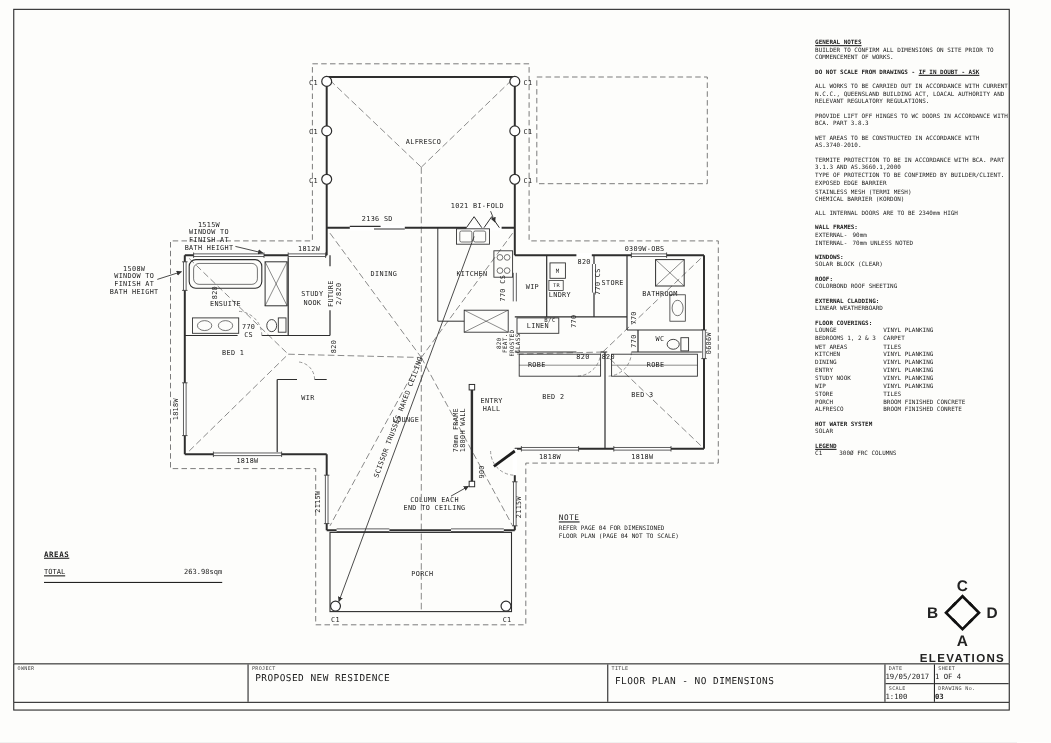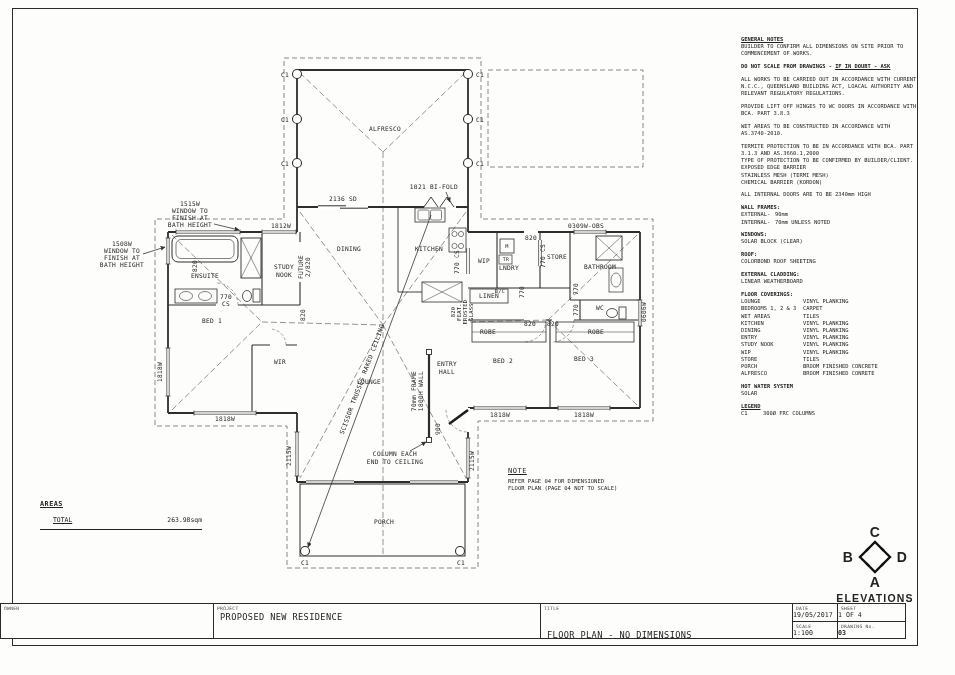--- a/index.html
+++ b/index.html
@@ -14,26 +14,26 @@
   .nu{text-decoration:underline;}
   .nl{white-space:nowrap;}
   .nr{display:flex;white-space:nowrap;}
   .nk{display:inline-block;flex:none;}
   
   .areas{position:absolute;left:40px;top:500px;width:162px;font-size:6.4px;}
   .areas .at{font-weight:bold;text-decoration:underline;font-size:6.8px;letter-spacing:.5px;margin-bottom:5px;}
   .arow{display:flex;justify-content:space-between;line-height:11.5px;}
   .atotal{display:flex;justify-content:space-between;margin-top:7px;padding-bottom:3px;
           border-bottom:1.2px solid #222;line-height:11px;}
-  .atotal .tl{text-decoration:underline;margin-left:13px;}
+  .atotal .tl{text-decoration:underline;}
   
   .notebox{position:absolute;left:508px;top:468px;font-size:5.5px;line-height:7px;}
   .notebox .nt{font-weight:normal;text-decoration:underline;font-size:7px;margin-bottom:3px;letter-spacing:.5px;}
   
-  .titleblock{position:absolute;left:0;top:603px;width:906px;height:36px;box-sizing:border-box;
+  .titleblock{position:absolute;left:12px;top:603px;width:906px;height:36px;box-sizing:border-box;
       border:1.4px solid #2a2a2a;display:flex;background:#fdfdfb;}
   .tcell{box-sizing:border-box;border-right:1px solid #2a2a2a;position:relative;}
   .tlabel{font-size:4.6px;color:#444;padding:1.5px 3px;letter-spacing:.3px;}
   .c-owner{width:213px;}
   .c-project{width:327px;}
   .c-title{width:252px;}
   .c-right{flex:1;display:grid;grid-template-columns:44px 1fr;grid-template-rows:1fr 1fr;border-right:none;}
   .rcell{box-sizing:border-box;border-left:1px solid #2a2a2a;border-top:1px solid #2a2a2a;}
   .rcell:nth-child(1){border-left:none;border-top:none;}
   .rcell:nth-child(2){border-top:none;}
@@ -477,21 +477,21 @@
   <div class="titleblock">
     <div class="tcell c-owner">
       <div class="tlabel">OWNER</div>
     </div>
     <div class="tcell c-project">
       <div class="tlabel">PROJECT</div>
       <div class="tval-lg">PROPOSED NEW RESIDENCE</div>
     </div>
     <div class="tcell c-title">
       <div class="tlabel">TITLE</div>
-      <div class="tval-lg" style="margin-top:18px">FLOOR PLAN - NO DIMENSIONS</div>
+      <div class="tval-lg" style="margin-top:3px">FLOOR PLAN - NO DIMENSIONS</div>
     </div>
     <div class="tcell c-right">
       <div class="rcell">
         <div class="tlabel">DATE</div>
         <div class="tval-sm">19/05/2017</div>
       </div>
       <div class="rcell">
         <div class="tlabel">SHEET</div>
         <div class="tval-sm">1 OF 4</div>
       </div>

